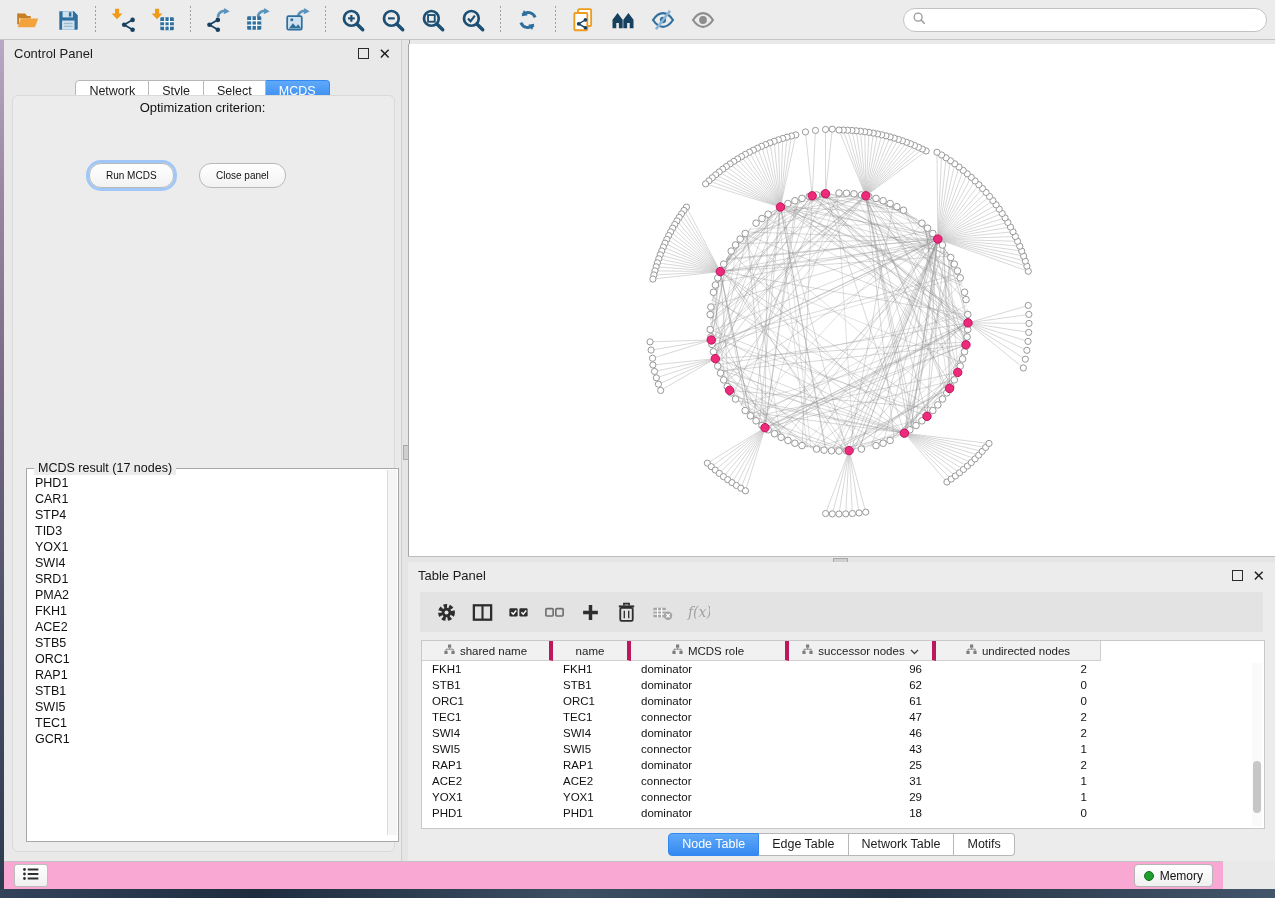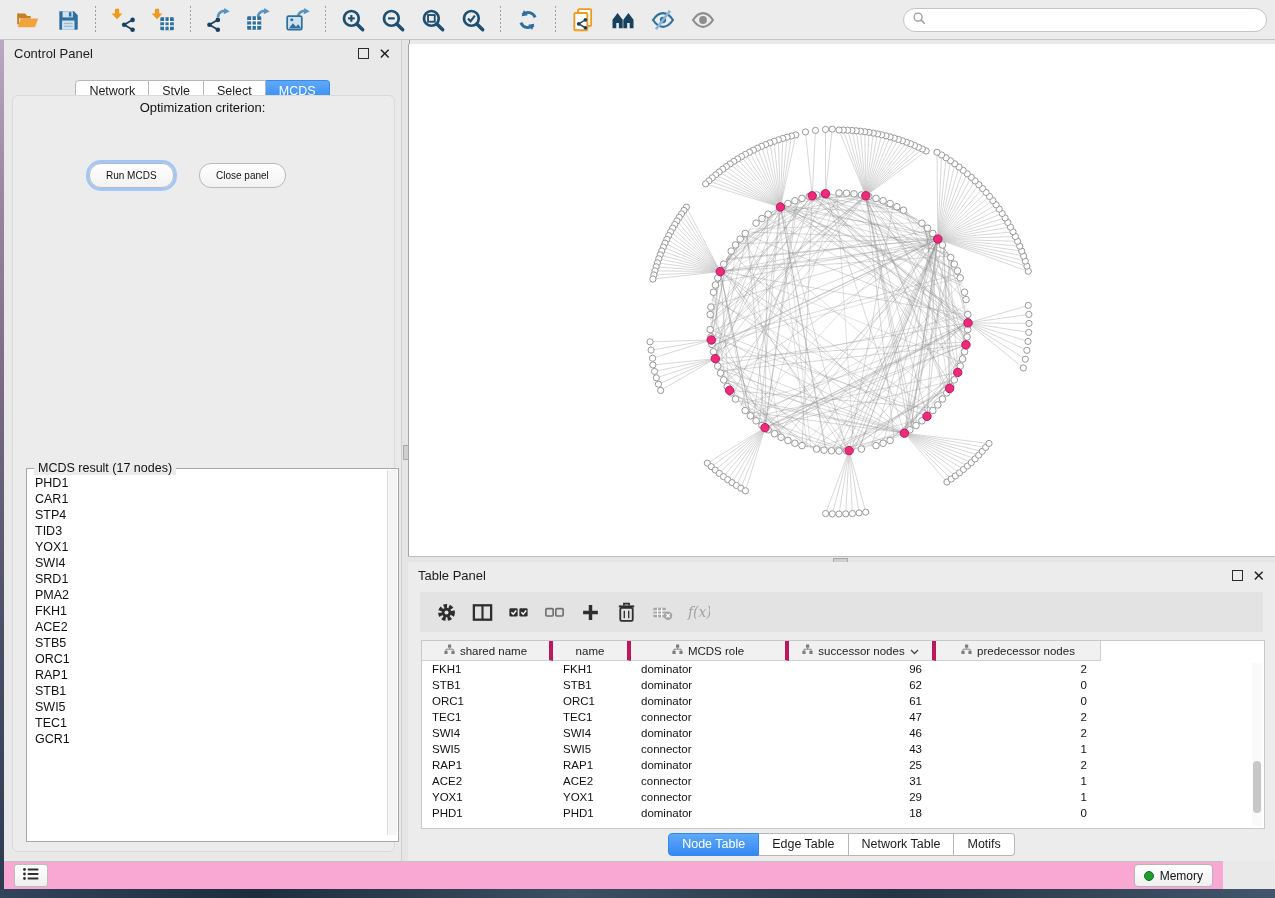--- a/index.html
+++ b/index.html
@@ -1115,21 +1115,21 @@
           </div>
           <div class="th" style="width: 165px;">
             <span><svg width="11" height="11" viewBox="0 0 11 11">
                 <g fill="#7d7d7d">
                   <rect x="4" y="0.5" width="3.2" height="3.2"></rect>
                   <rect x="0.4" y="6.8" width="3.2" height="3.2"></rect>
                   <rect x="7.4" y="6.8" width="3.2" height="3.2"></rect>
                 </g>
                 <path d="M5.6 3.7v1.5M2 6.8V5.2h7.2v1.6" fill="none" stroke="#7d7d7d" stroke-width="0.9"></path>
               </svg></span>
-            <span>predecessor nodes</span>
+            <span>undirected nodes</span>
           </div>
         </div>
       <div id="tp-body">
           <div class="tr">
             <div class="td" style="width: 131px; text-align: left; padding: 0px 0px 0px 10px;">FKH1</div>
             <div class="td" style="width: 78px; text-align: left; padding: 0px 0px 0px 10px;">FKH1</div>
             <div class="td" style="width: 158px; text-align: left; padding: 0px 0px 0px 10px;">dominator</div>
             <div class="td" style="width: 147px; text-align: right; padding: 0px 14px 0px 0px;">96</div>
             <div class="td" style="width: 165px; text-align: right; padding: 0px 14px 0px 0px;">2</div>
           </div>

